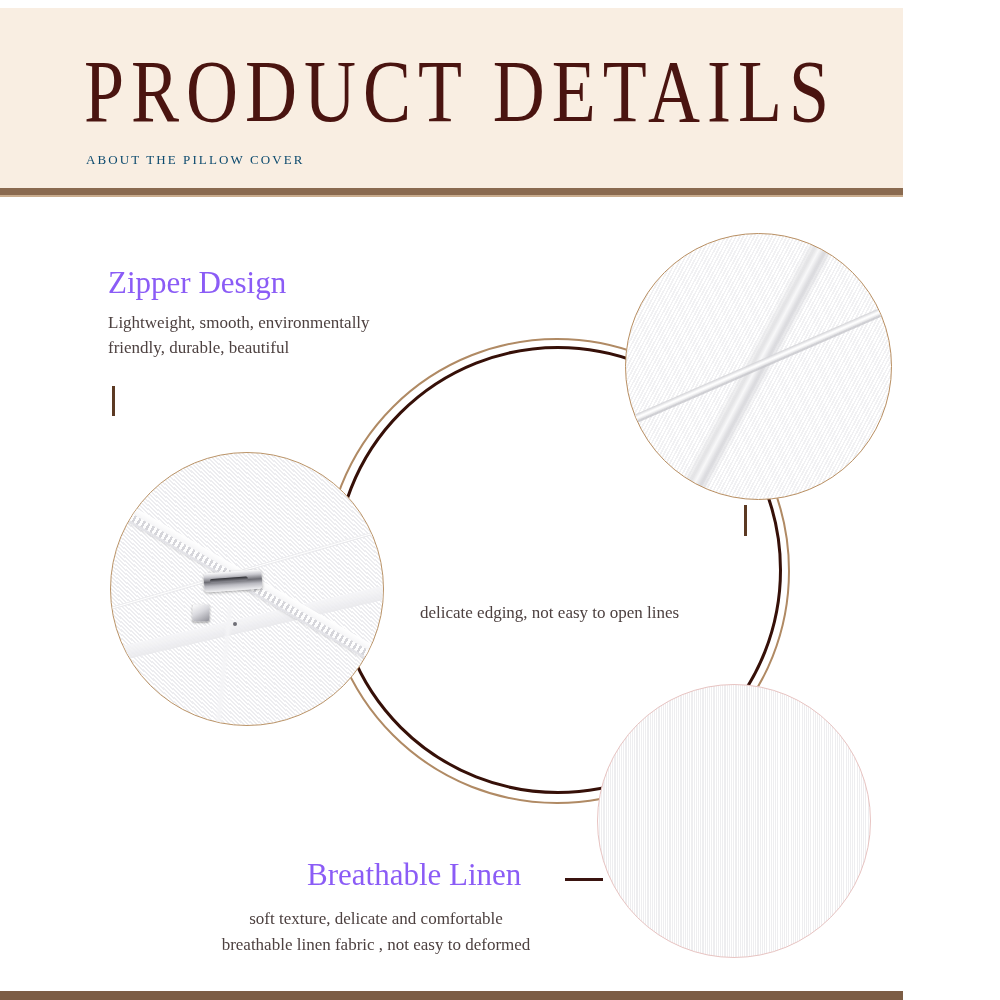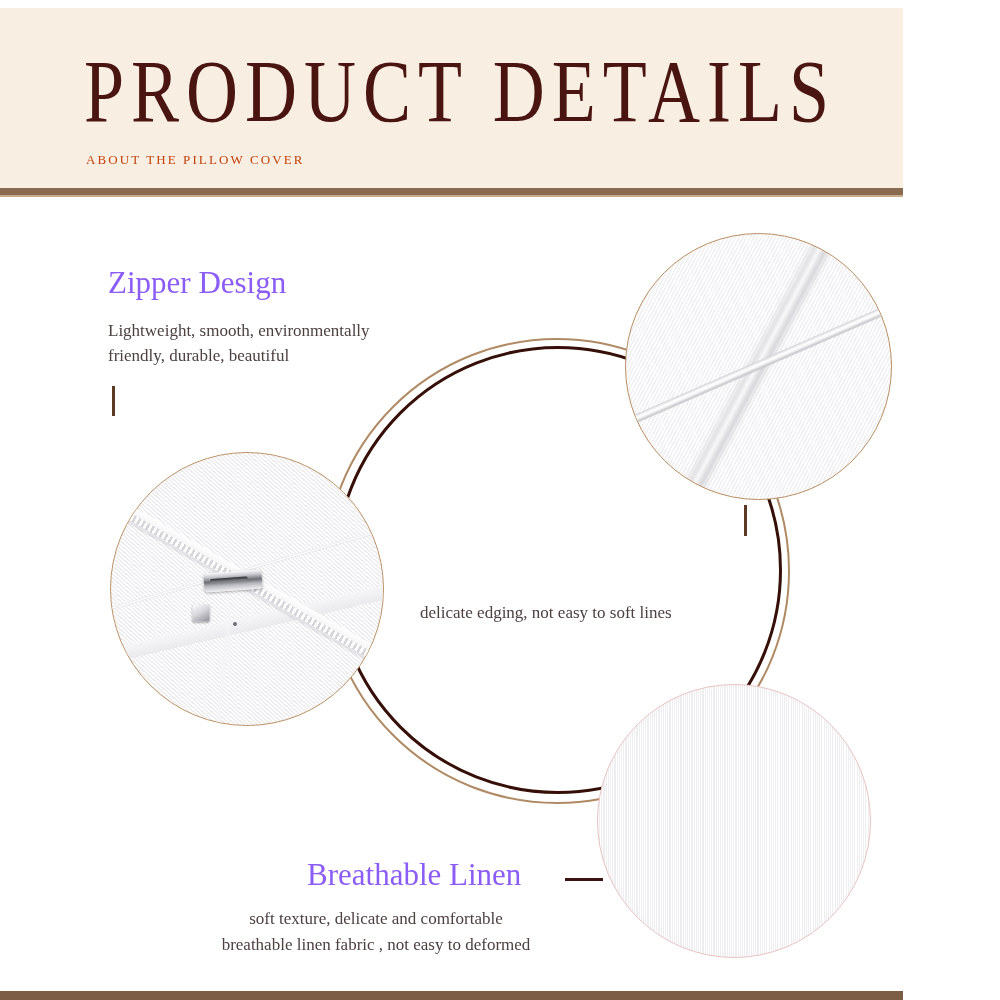--- a/index.html
+++ b/index.html
@@ -32,21 +32,21 @@
     color:#4a1410;
     font-weight:400;
     white-space:nowrap;
     transform:scaleY(1.22);
     transform-origin:left top;
   }
   .subtitle{
     position:absolute;left:86px;top:152px;
     font-family:"Liberation Serif", serif;
     font-size:13px;letter-spacing:2.1px;
-    color:#c2410c;white-space:nowrap;
+    color:#0c4a6e;white-space:nowrap;
   }
 
   
   .ring{
     position:absolute;border-radius:50%;
     background:transparent;
   }
   .ring-dark{
     left:334px;top:346px;width:442px;height:442px;
     border:3px solid #361008;
@@ -173,21 +173,21 @@
     font-family:"Liberation Serif", serif;
     color:#8b5cf6;font-weight:400;white-space:nowrap;
   }
   .blk-body{
     position:absolute;
     font-family:"Liberation Serif", serif;
     color:#4d4140;
   }
 
   .zip-h{left:108px;top:265px;font-size:31px;}
-  .zip-b{left:108px;top:318px;font-size:17px;line-height:25px;width:380px;}
+  .zip-b{left:108px;top:310px;font-size:17px;line-height:25px;width:380px;}
   .tick{position:absolute;width:3px;background:#5c3a23;}
   .tick-zip{left:112px;top:386px;height:30px;}
 
   .stitch-h{left:482px;top:547px;font-size:31px;}
   .stitch-b{left:420px;top:600px;font-size:17px;line-height:25px;white-space:nowrap;}
   .tick-stitch{left:744px;top:505px;height:31px;}
 
   .linen-h{left:307px;top:857px;font-size:31px;}
   .linen-dash{
     position:absolute;left:565px;top:878px;width:38px;height:3px;background:#3a1410;
@@ -236,21 +236,21 @@
   <div class="photo photo-linen"></div>
 
   <div class="blk-heading zip-h">Zipper Design</div>
   <div class="blk-body zip-b">
     <div>Lightweight, smooth, environmentally</div>
     <div>friendly, durable, beautiful</div>
   </div>
   <div class="tick tick-zip"></div>
 
   <div class="tick tick-stitch"></div>
-  <div class="blk-body stitch-b">delicate edging, not easy to soft lines</div>
+  <div class="blk-body stitch-b">delicate edging, not easy to open lines</div>
 
   <div class="blk-heading linen-h">Breathable Linen</div>
   <div class="linen-dash"></div>
   <div class="blk-body linen-b">
     <div>soft texture, delicate and comfortable</div>
     <div>breathable linen fabric , not easy to deformed</div>
   </div>
 
   <div class="bottom-rule"></div>
 

